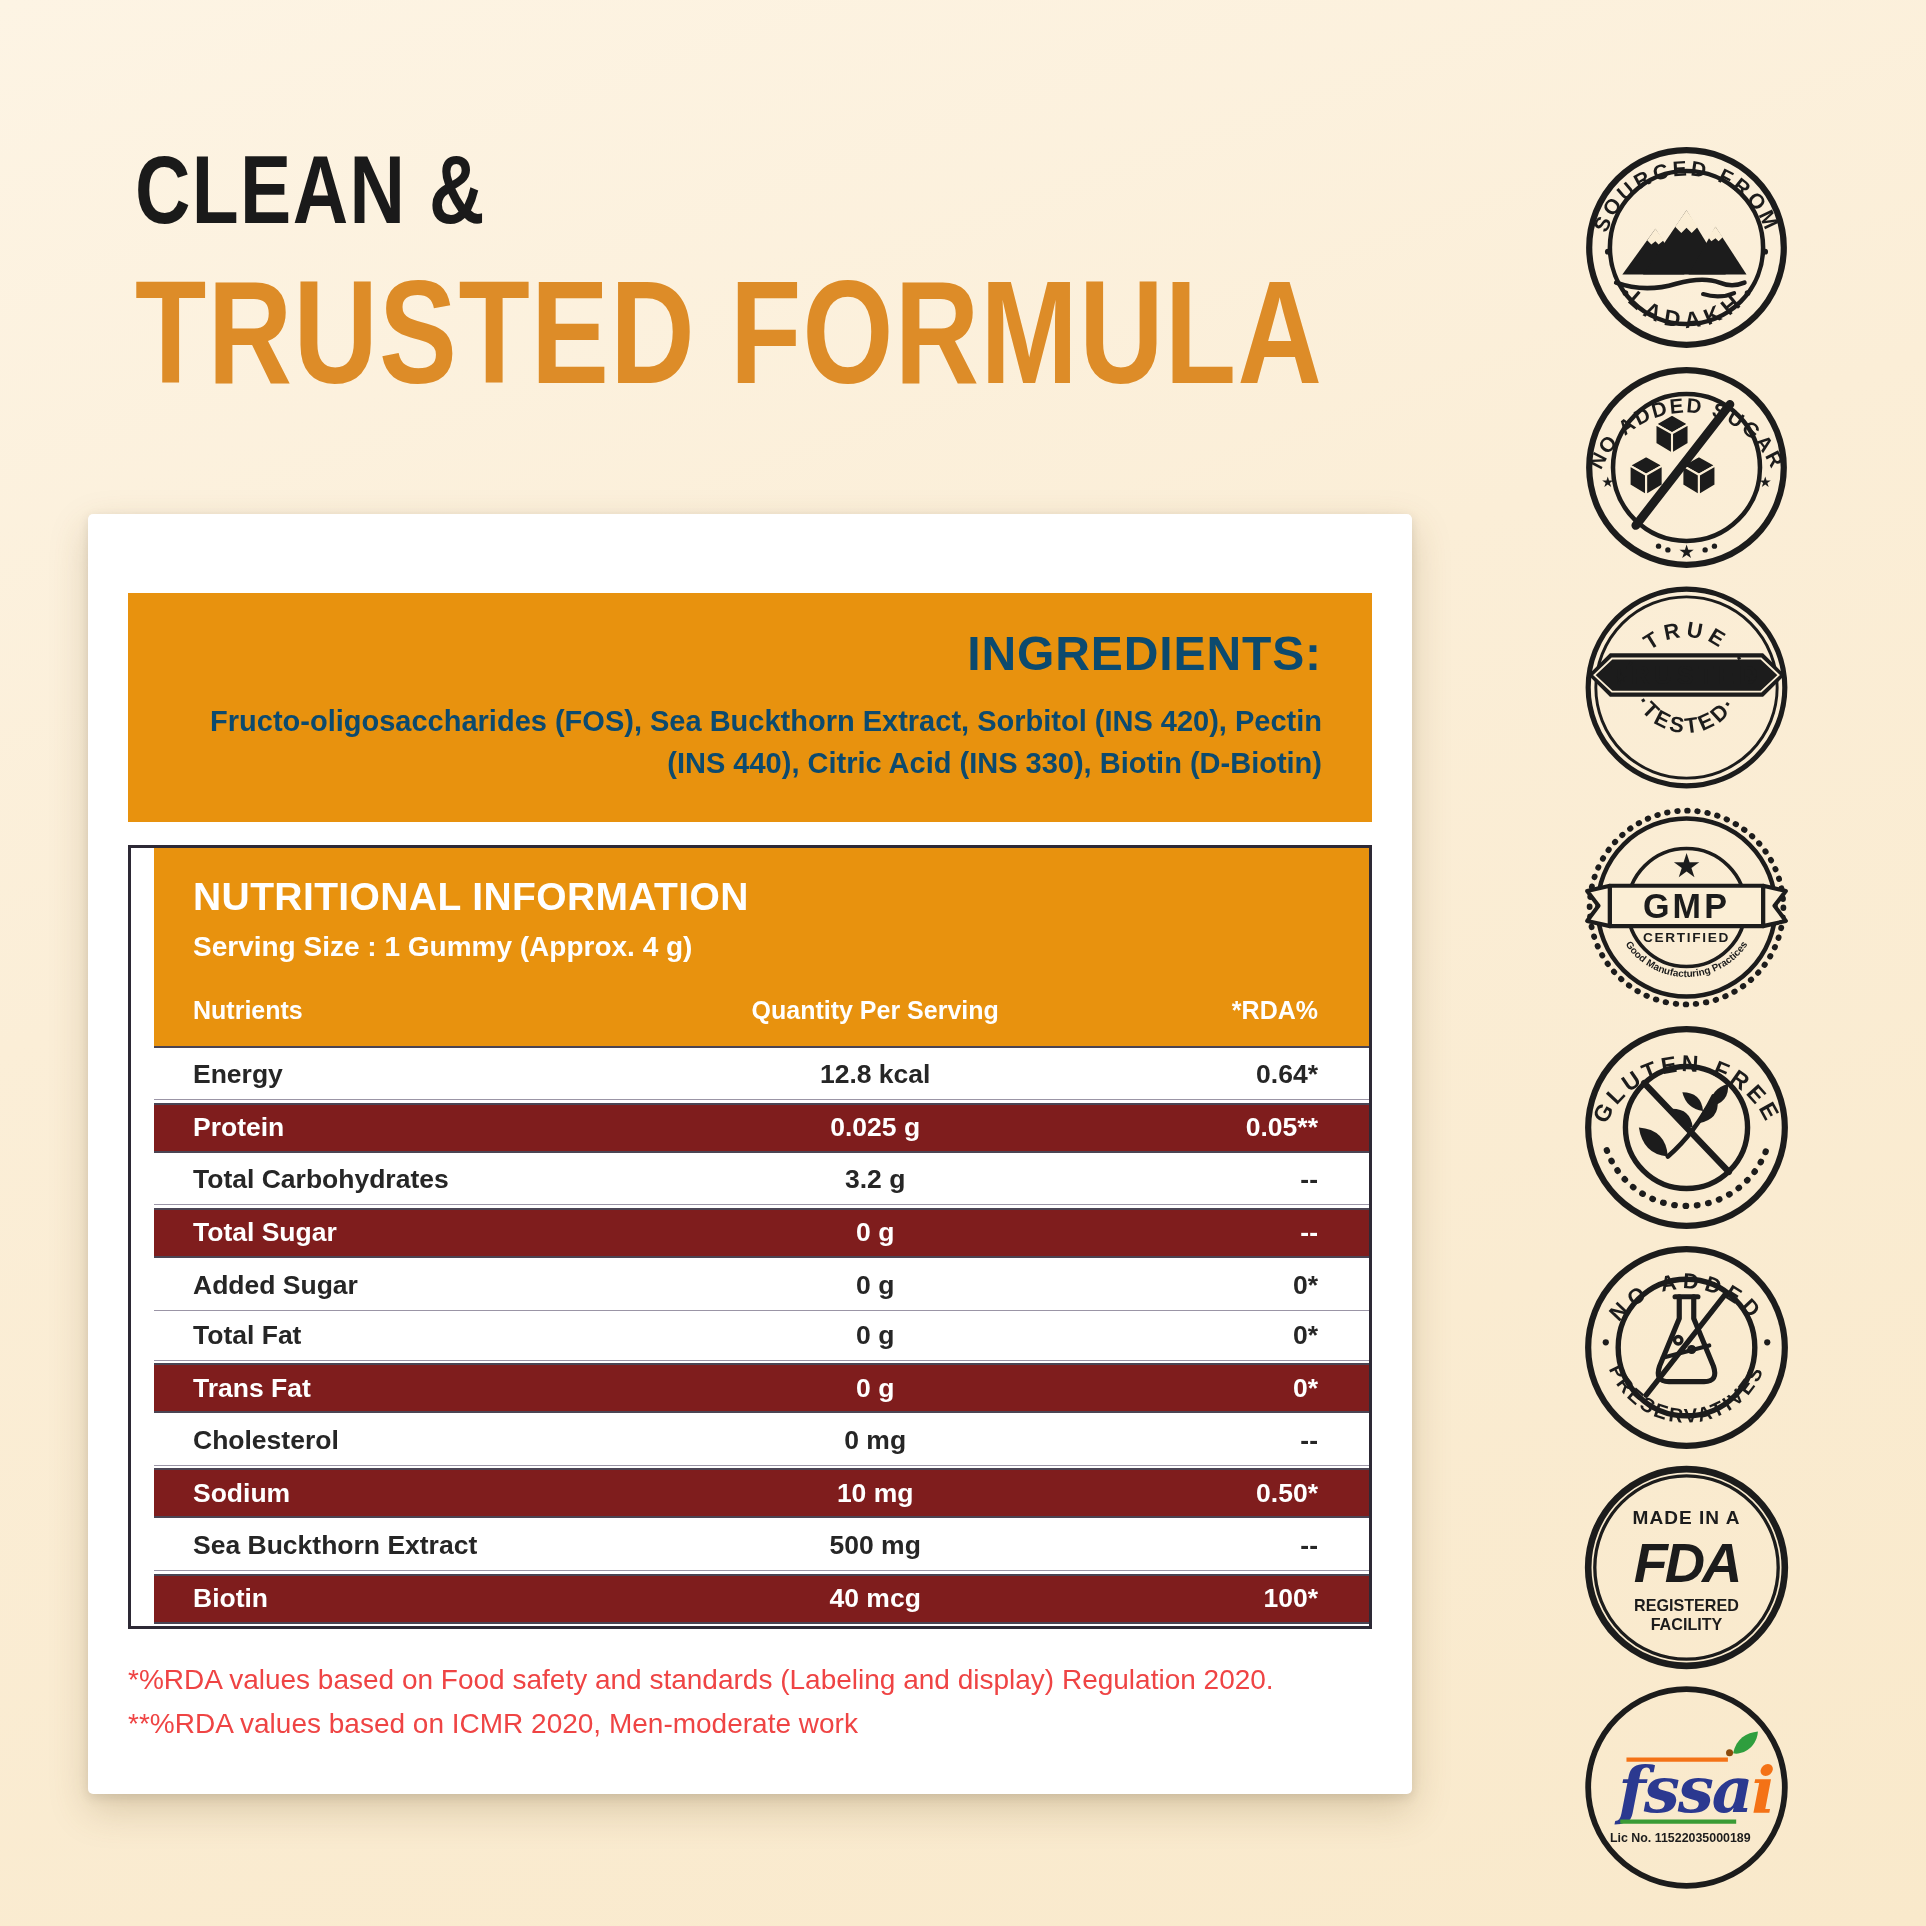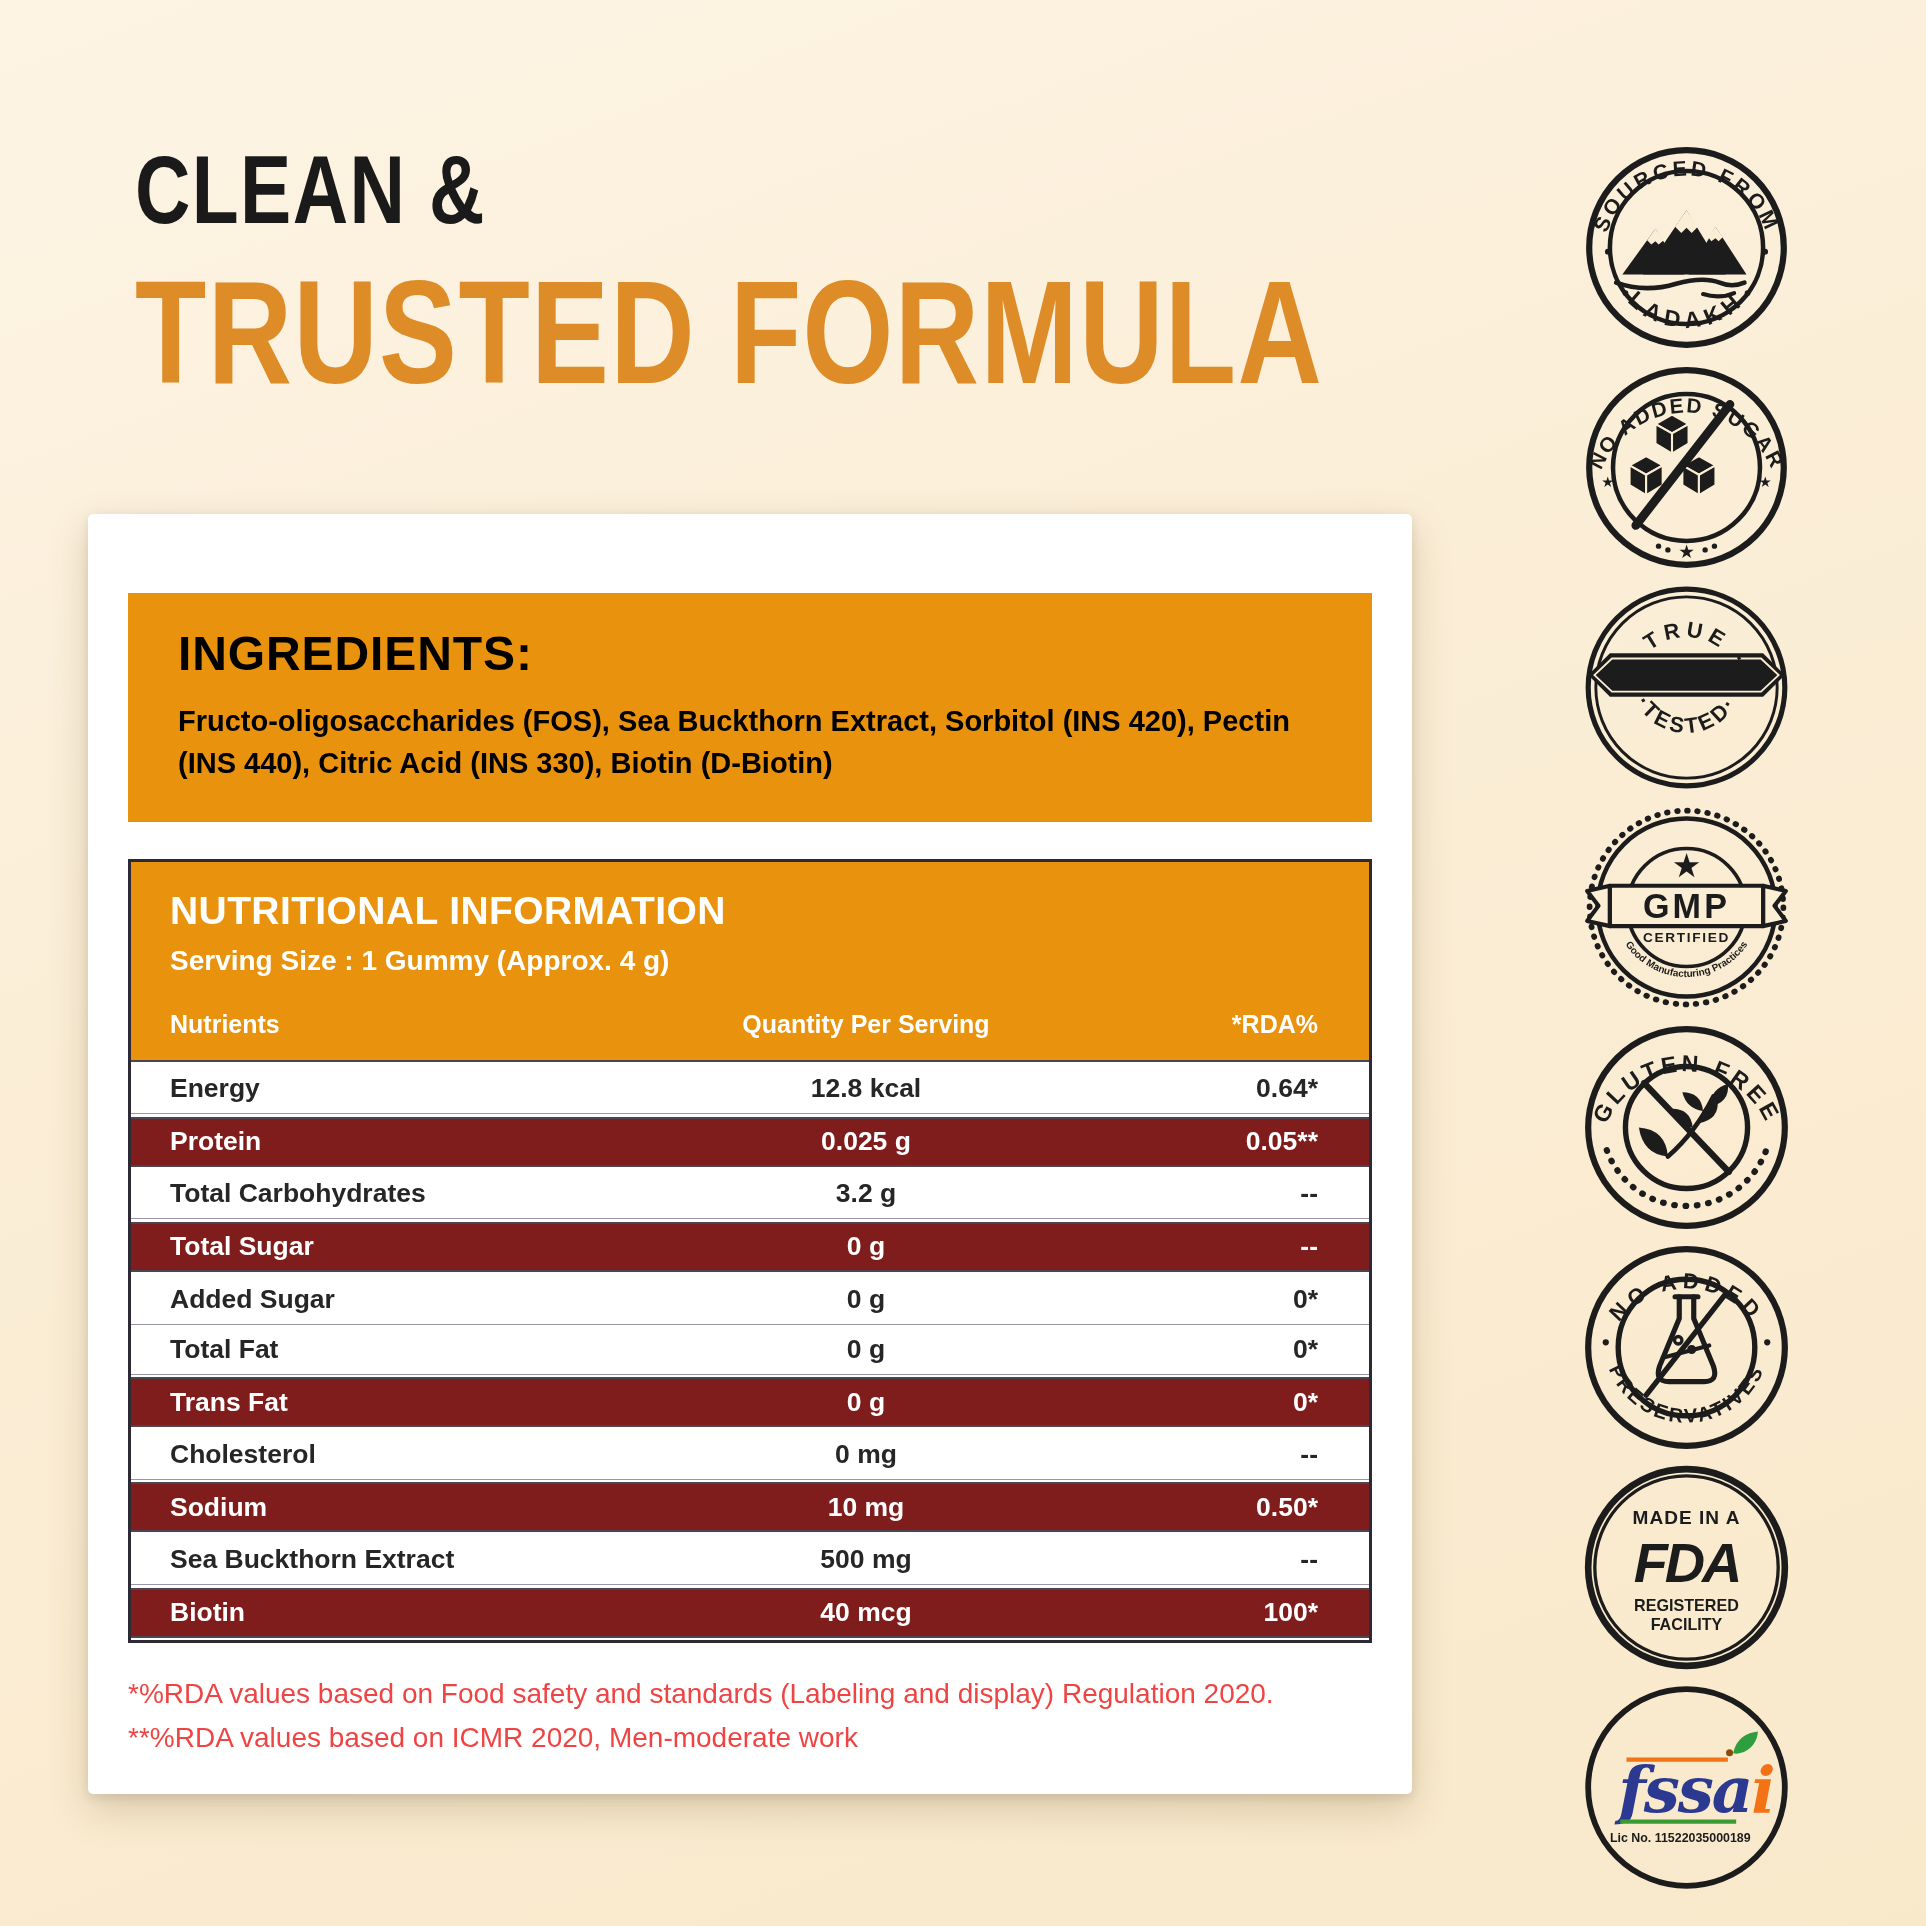--- a/index.html
+++ b/index.html
@@ -23,27 +23,27 @@
     font-size:146px; font-weight:700; letter-spacing:1.7px; color:#DD8C28; line-height:1;
   }
   
   .card{
     position:absolute; left:88px; top:514px; width:1324px; height:1280px;
     background:#fff; border-radius:5.1px;
     box-shadow:0 15.4px 39px rgba(110,80,30,.22), 0 3.4px 10.3px rgba(0,0,0,.10);
     padding:79px 40px 0 40px;
   }
   .ing{
-    background:#E8920E; color:#000000; text-align:left;
+    background:#E8920E; color:#0c4a6e; text-align:right;
     padding:33px 50px 38px 50px;
   }
   .ing h2{ font-size:48px; font-weight:700; letter-spacing:0.9px; }
   .ing p{ margin-top:19px; font-size:29px; font-weight:600; line-height:1.45; }
   
-  .ntable{ margin-top:37px; border:3.4px solid #2D2935; background:#fff; }
+  .ntable{ margin-top:23px; border:3.4px solid #2D2935; background:#fff;padding-left:23px; }
   .thead{
     background:#E8920E; color:#fff; padding:27px 39px 20.5px 39px;
     border-bottom:2.6px solid #4A4453; margin-bottom:2.6px;
   }
   .thead h3{ font-size:39px; font-weight:700; letter-spacing:0.4px; }
   .thead .serving{ margin-top:12px; font-size:28px; font-weight:600; }
   .cols{ margin-top:33px; display:grid; grid-template-columns:44% 32% 24%; align-items:center; }
   .cols .c1{ font-size:25px; font-weight:700; }
   .cols .c2{ font-size:25px; font-weight:700; text-align:center; }
   .cols .c3{ font-size:25px; font-weight:700; text-align:right; padding-right:12px; }

